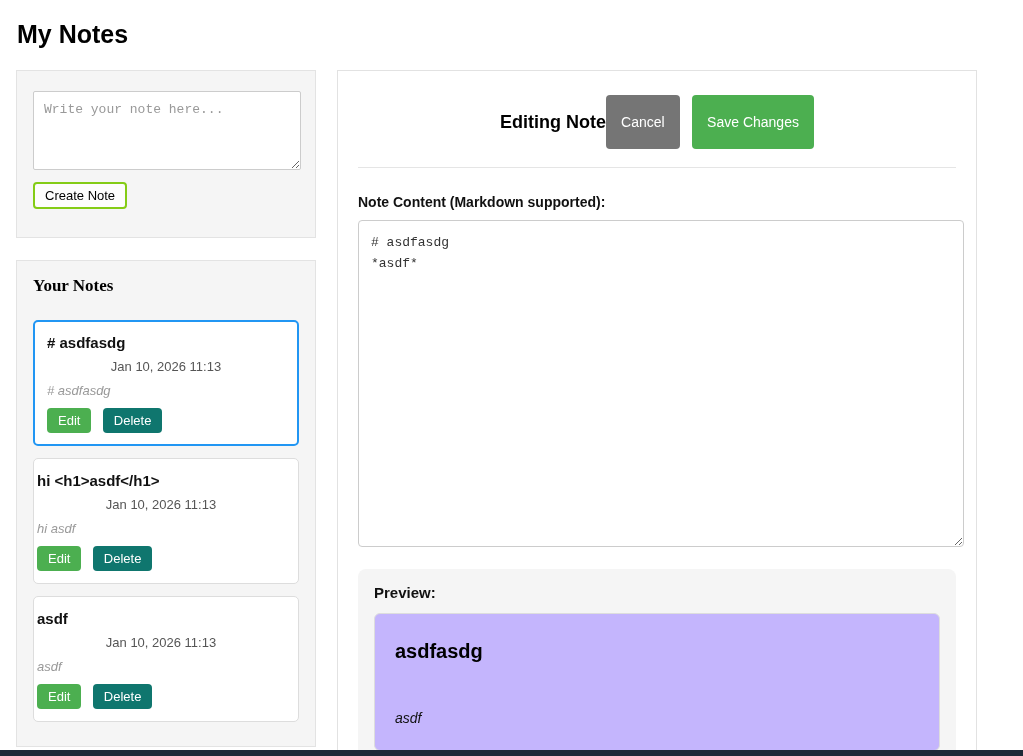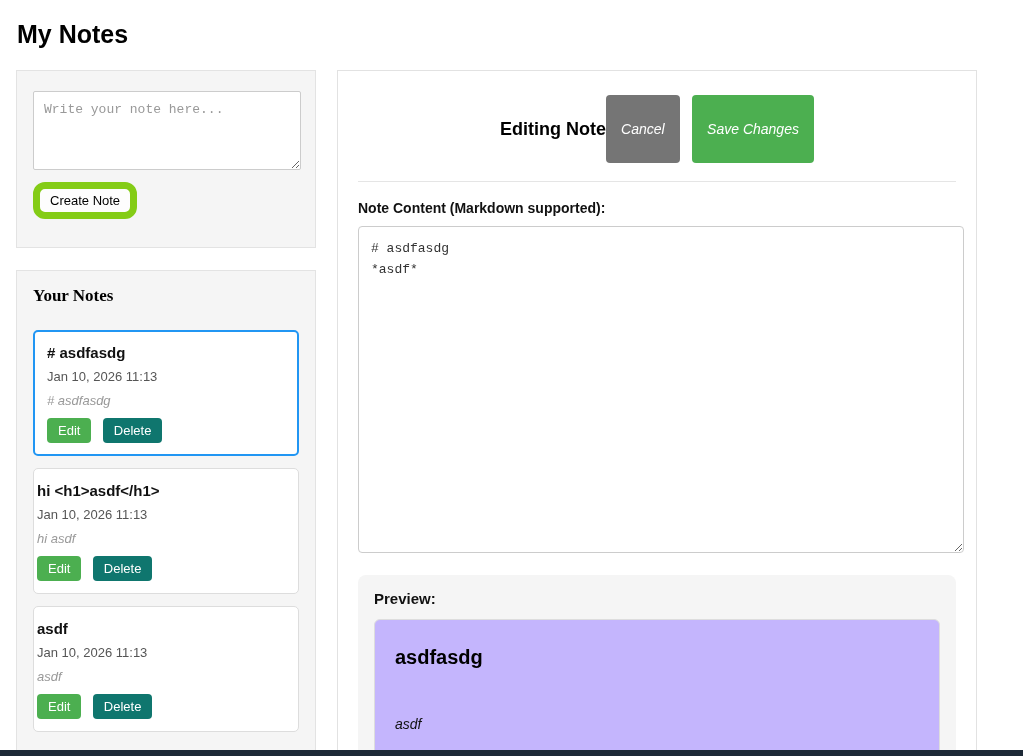--- a/index.html
+++ b/index.html
@@ -41,59 +41,59 @@
     display: block;
   }
   .create-textarea::placeholder { color: #999; }
   .create-btn {
     margin-top: 12px;
     font-family: "Liberation Sans", sans-serif;
     font-size: 13px;
     color: #000;
     padding: 4px 10px;
     background: #fdfdfd;
-    border: 7px solid #84cc16;
-    border-radius: 12px;
+    border: 2px solid #84cc16;
+    border-radius: 4px;
     cursor: pointer;
   }
 
   .notes-panel { padding: 15px 16px 24px 16px; }
   .notes-heading { font-size: 17px; font-weight: bold; margin: 0 0 24px 0; color: #000; font-family: Liberation Serif, serif; }
   .note-card {
     background: #fff;
     border: 1px solid #ddd;
     border-radius: 5px;
     padding: 11px 13px 12px 3px;
     margin-bottom: 12px;
   }
   .note-card:last-child { margin-bottom: 0; }
   .note-card.selected { border: 2px solid #2196F3; padding: 10px 12px 11px 12px; }
   .note-title { font-size: 15px; font-weight: bold; margin: 2px 0 8px 0; color: #111; }
-  .note-date { font-size: 13px; color: #555; margin: 0 0 9px 0; }
+  .note-date { font-size: 13px; color: #555; margin: 0 0 9px 0; text-align: center; }
   .note-snippet { font-size: 13px; font-style: italic; color: #999; margin: 0 0 10px 0; }
   .btn { border: none; border-radius: 4px; color: #fff; cursor: pointer; font-family: "Liberation Sans", sans-serif; }
   .btn-sm { font-size: 13px; padding: 5px 11px; }
   .btn-edit { background: #4CAF50; }
   .btn-delete { background: #0f766e; margin-left: 7px; }
 
   .editor-panel {
     flex: 0 0 640px; width: 640px;
     background: #fff;
     border: 1px solid #e2e2e2;
     padding: 20px;
     min-height: 676px;
     position: relative;
   }
   .editor-header { display: flex; justify-content: center; align-items: center; margin-top: 4px; }
   .editor-heading { font-size: 18px; font-weight: bold; margin: 0; color: #000; }
-  .btn-lg { font-size: 14px; padding: 26px 15px; font-style: italic; }
+  .btn-lg { font-size: 14px; padding: 19px 15px; }
   .btn-cancel { background: #757575; }
   .btn-save { background: #4CAF50; margin-left: 8px; }
   .editor-divider { border: none; border-top: 1px solid #e5e5e5; margin: 18px 0 0 0; }
-  .content-label { display: block; font-size: 14px; font-weight: bold; margin: 18px 0 10px 0; color: #111; }
+  .content-label { display: block; font-size: 14px; font-weight: bold; margin: 26px 0 10px 0; color: #111; }
   .content-textarea {
     width: 606px; height: 327px;
     resize: both;
     font-family: "Liberation Mono", "DejaVu Sans Mono", monospace;
     font-size: 13px;
     line-height: 21px;
     color: #333;
     padding: 11px 12px;
     border: 1px solid #ccc;
     border-radius: 4px;

